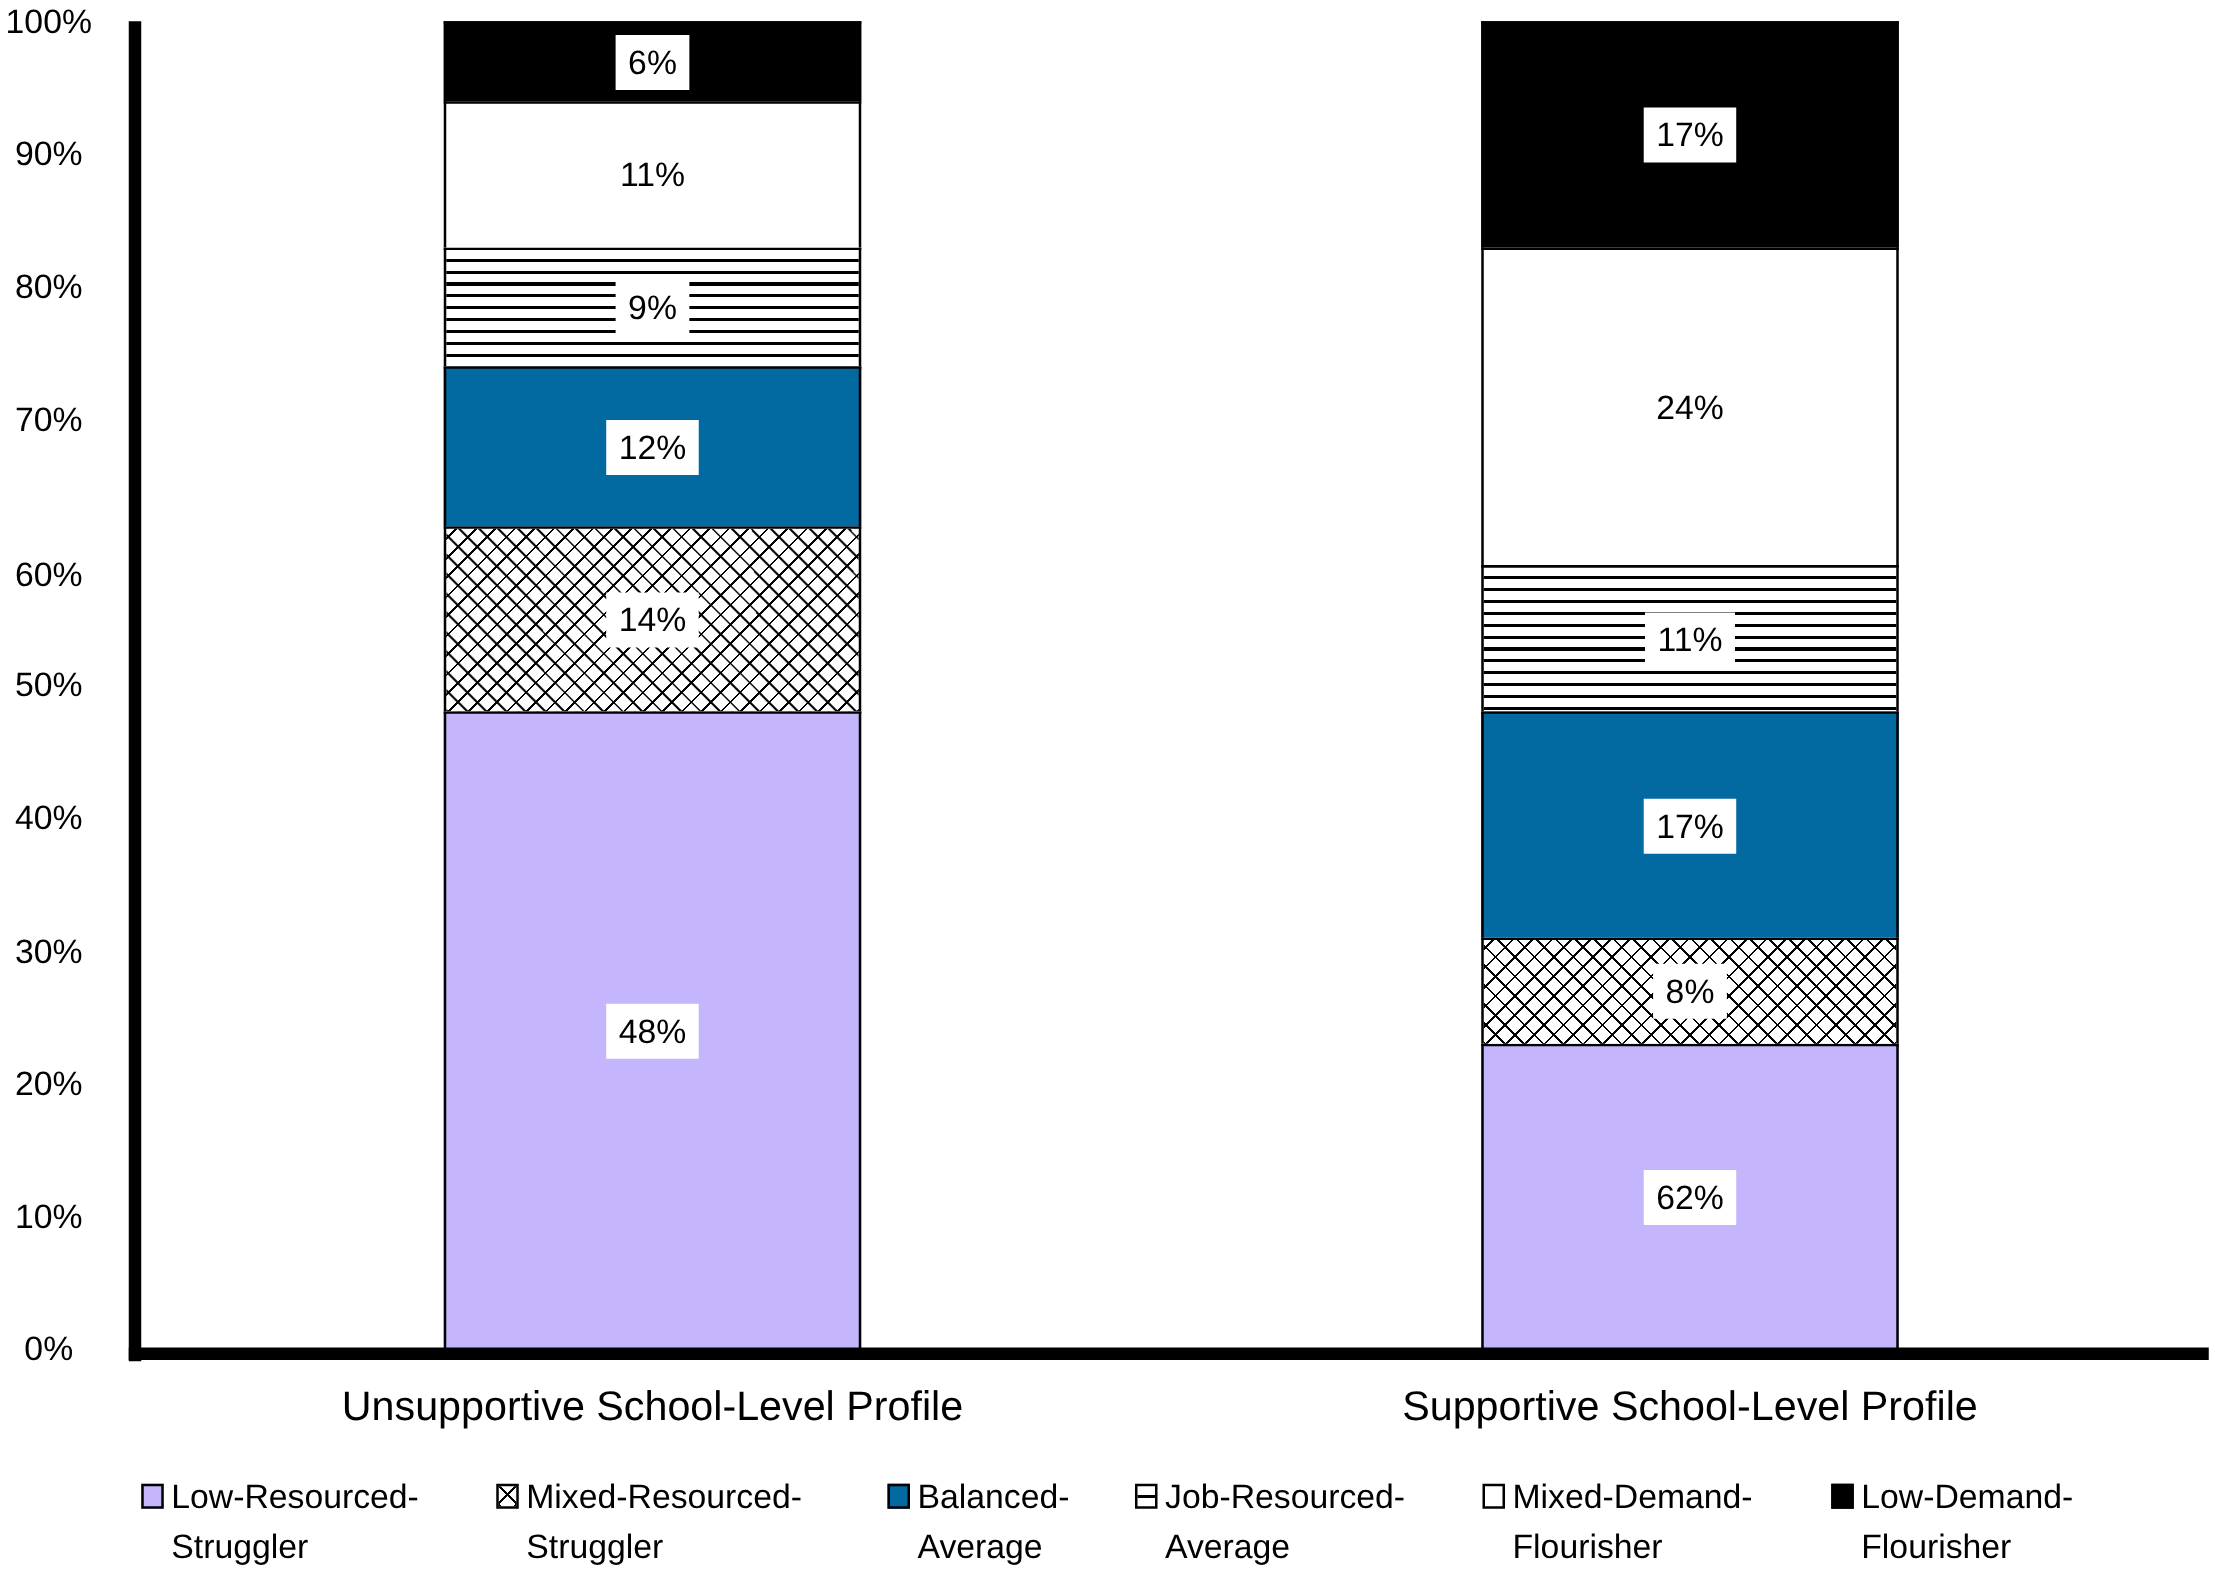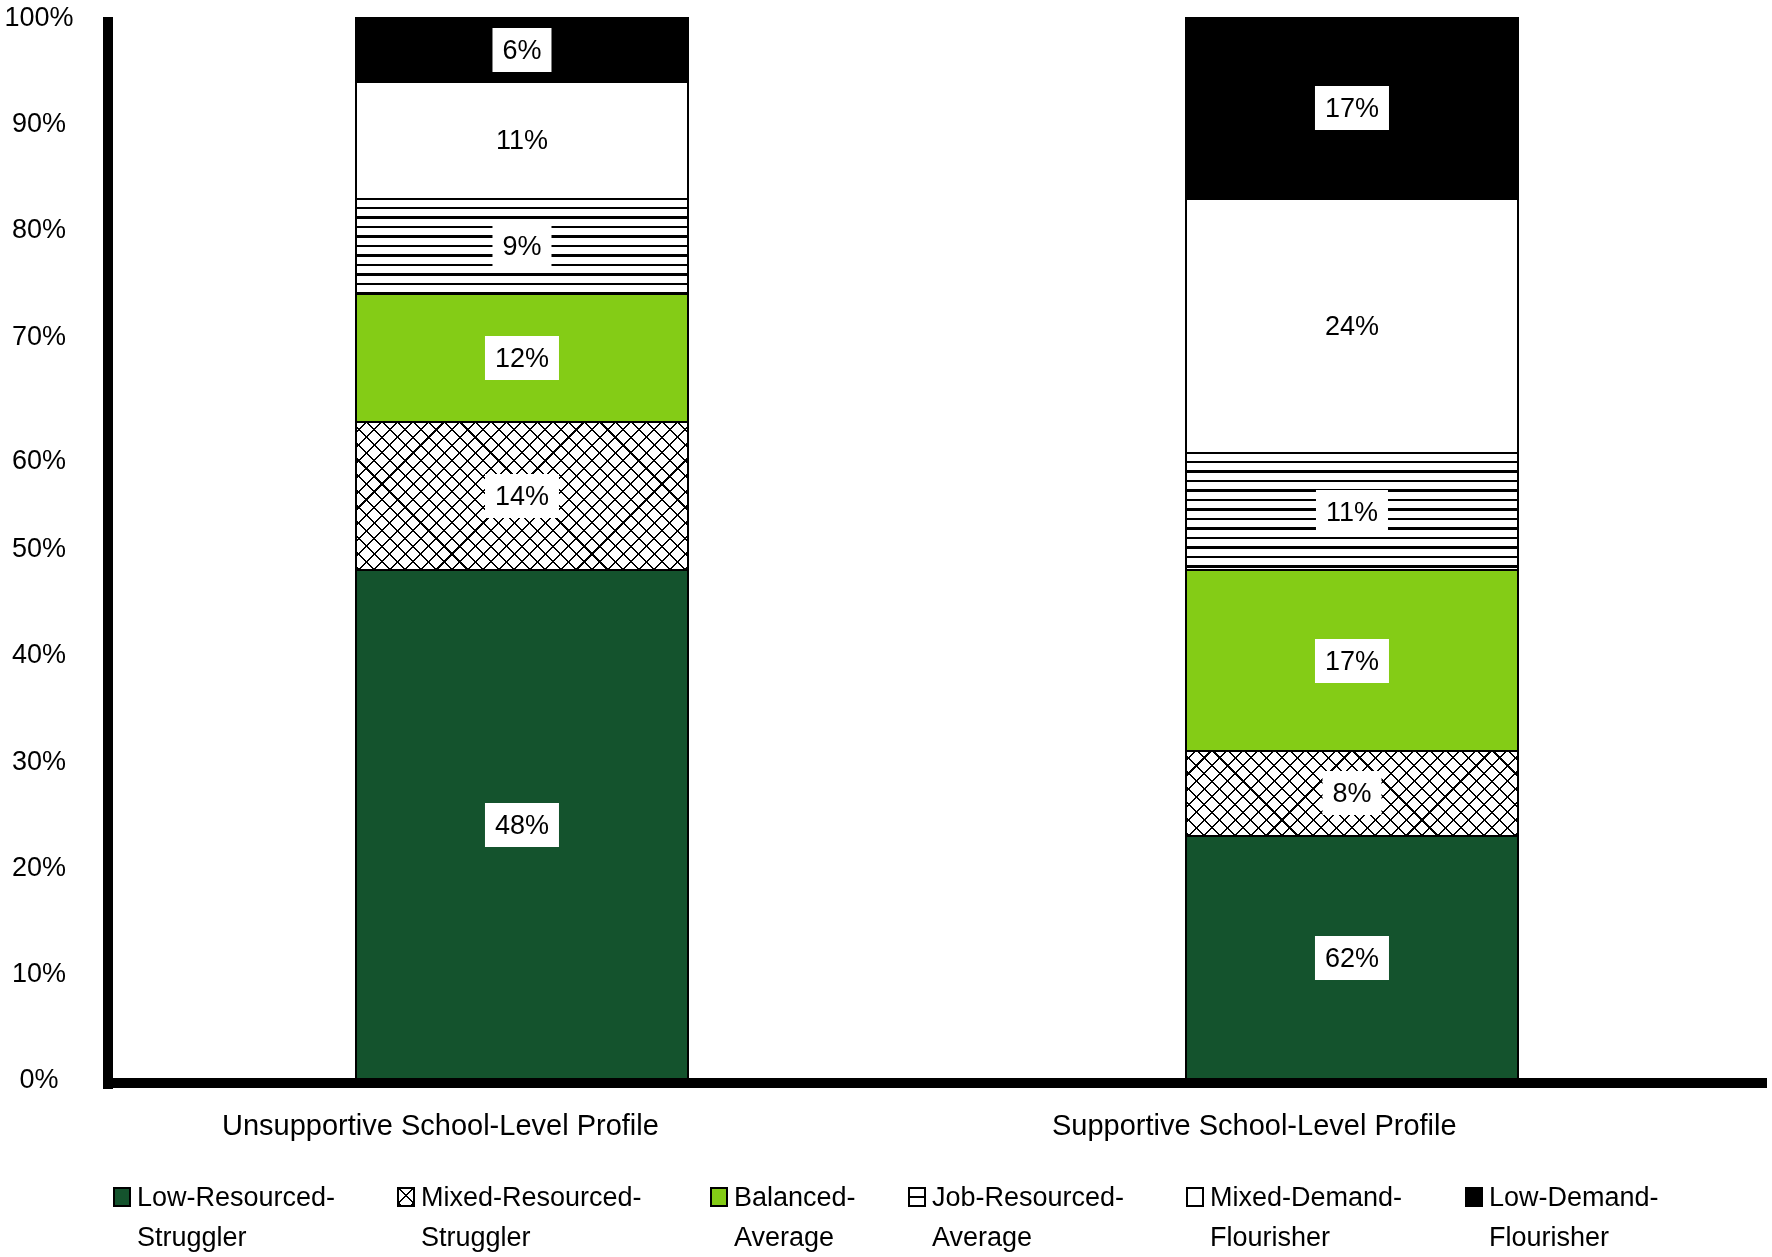--- a/index.html
+++ b/index.html
@@ -4,29 +4,29 @@
 <style>
   html,body{margin:0;padding:0;background:#fff;}
   body{width:1772px;height:1257px;position:relative;overflow:hidden;font-family:"Liberation Sans","DejaVu Sans",sans-serif;color:#000;}
   .ytick{position:absolute;left:0;width:78px;text-align:center;font-size:27px;line-height:30px;}
   .yaxis{position:absolute;left:103px;top:17px;width:10px;height:1072px;background:#000;}
   .xaxis{position:absolute;left:103px;top:1078px;width:1664px;height:10px;background:#000;}
   .bar{position:absolute;top:17px;height:1062px;width:334px;}
   .seg{position:absolute;left:0;width:100%;box-sizing:border-box;border:2px solid #000;border-bottom:none;}
   .lbl{position:absolute;left:50%;top:50%;transform:translate(-50%,-50%);background:#fff;padding:4px 10px;font-size:27px;line-height:36px;white-space:nowrap;}
   .lbl.plain{background:transparent;}
-  .pat-solid-light{background:#14532d;}
+  .pat-solid-light{background:#c4b5fd;}
   .pat-cross{background-color:#fff;background-image:
       repeating-linear-gradient(45deg,#000 0 1.5px,transparent 1.5px 11px),
       repeating-linear-gradient(-45deg,#000 0 1.5px,transparent 1.5px 11px); text-align: right;}
-  .pat-dark{background:#84cc16;}
+  .pat-dark{background:#0369a1;}
   .pat-hlines{background-color:#fff;background-image:repeating-linear-gradient(180deg,transparent 0 7px,#000 7px 9.5px);}
   .pat-white{background:#fff;}
   .pat-black{background:#000;}
-  .xlabel{position:absolute;top:1107px;font-size:29px;line-height:36px;width:600px;}
+  .xlabel{position:absolute;top:1107px;font-size:33px;line-height:36px;text-align:center;width:600px;}
   .legend-item{position:absolute;top:1177px;font-size:27px;line-height:40px;}
   .swatch{position:absolute;left:0;top:10px;width:18px;height:20px;box-sizing:border-box;border:2px solid #000;}
   .legend-text{position:absolute;left:24px;top:0;white-space:pre;}
 </style>
 </head>
 <body>
 
 <div>
   <div>
     <div class="ytick" style="top:1064px">0%</div>

